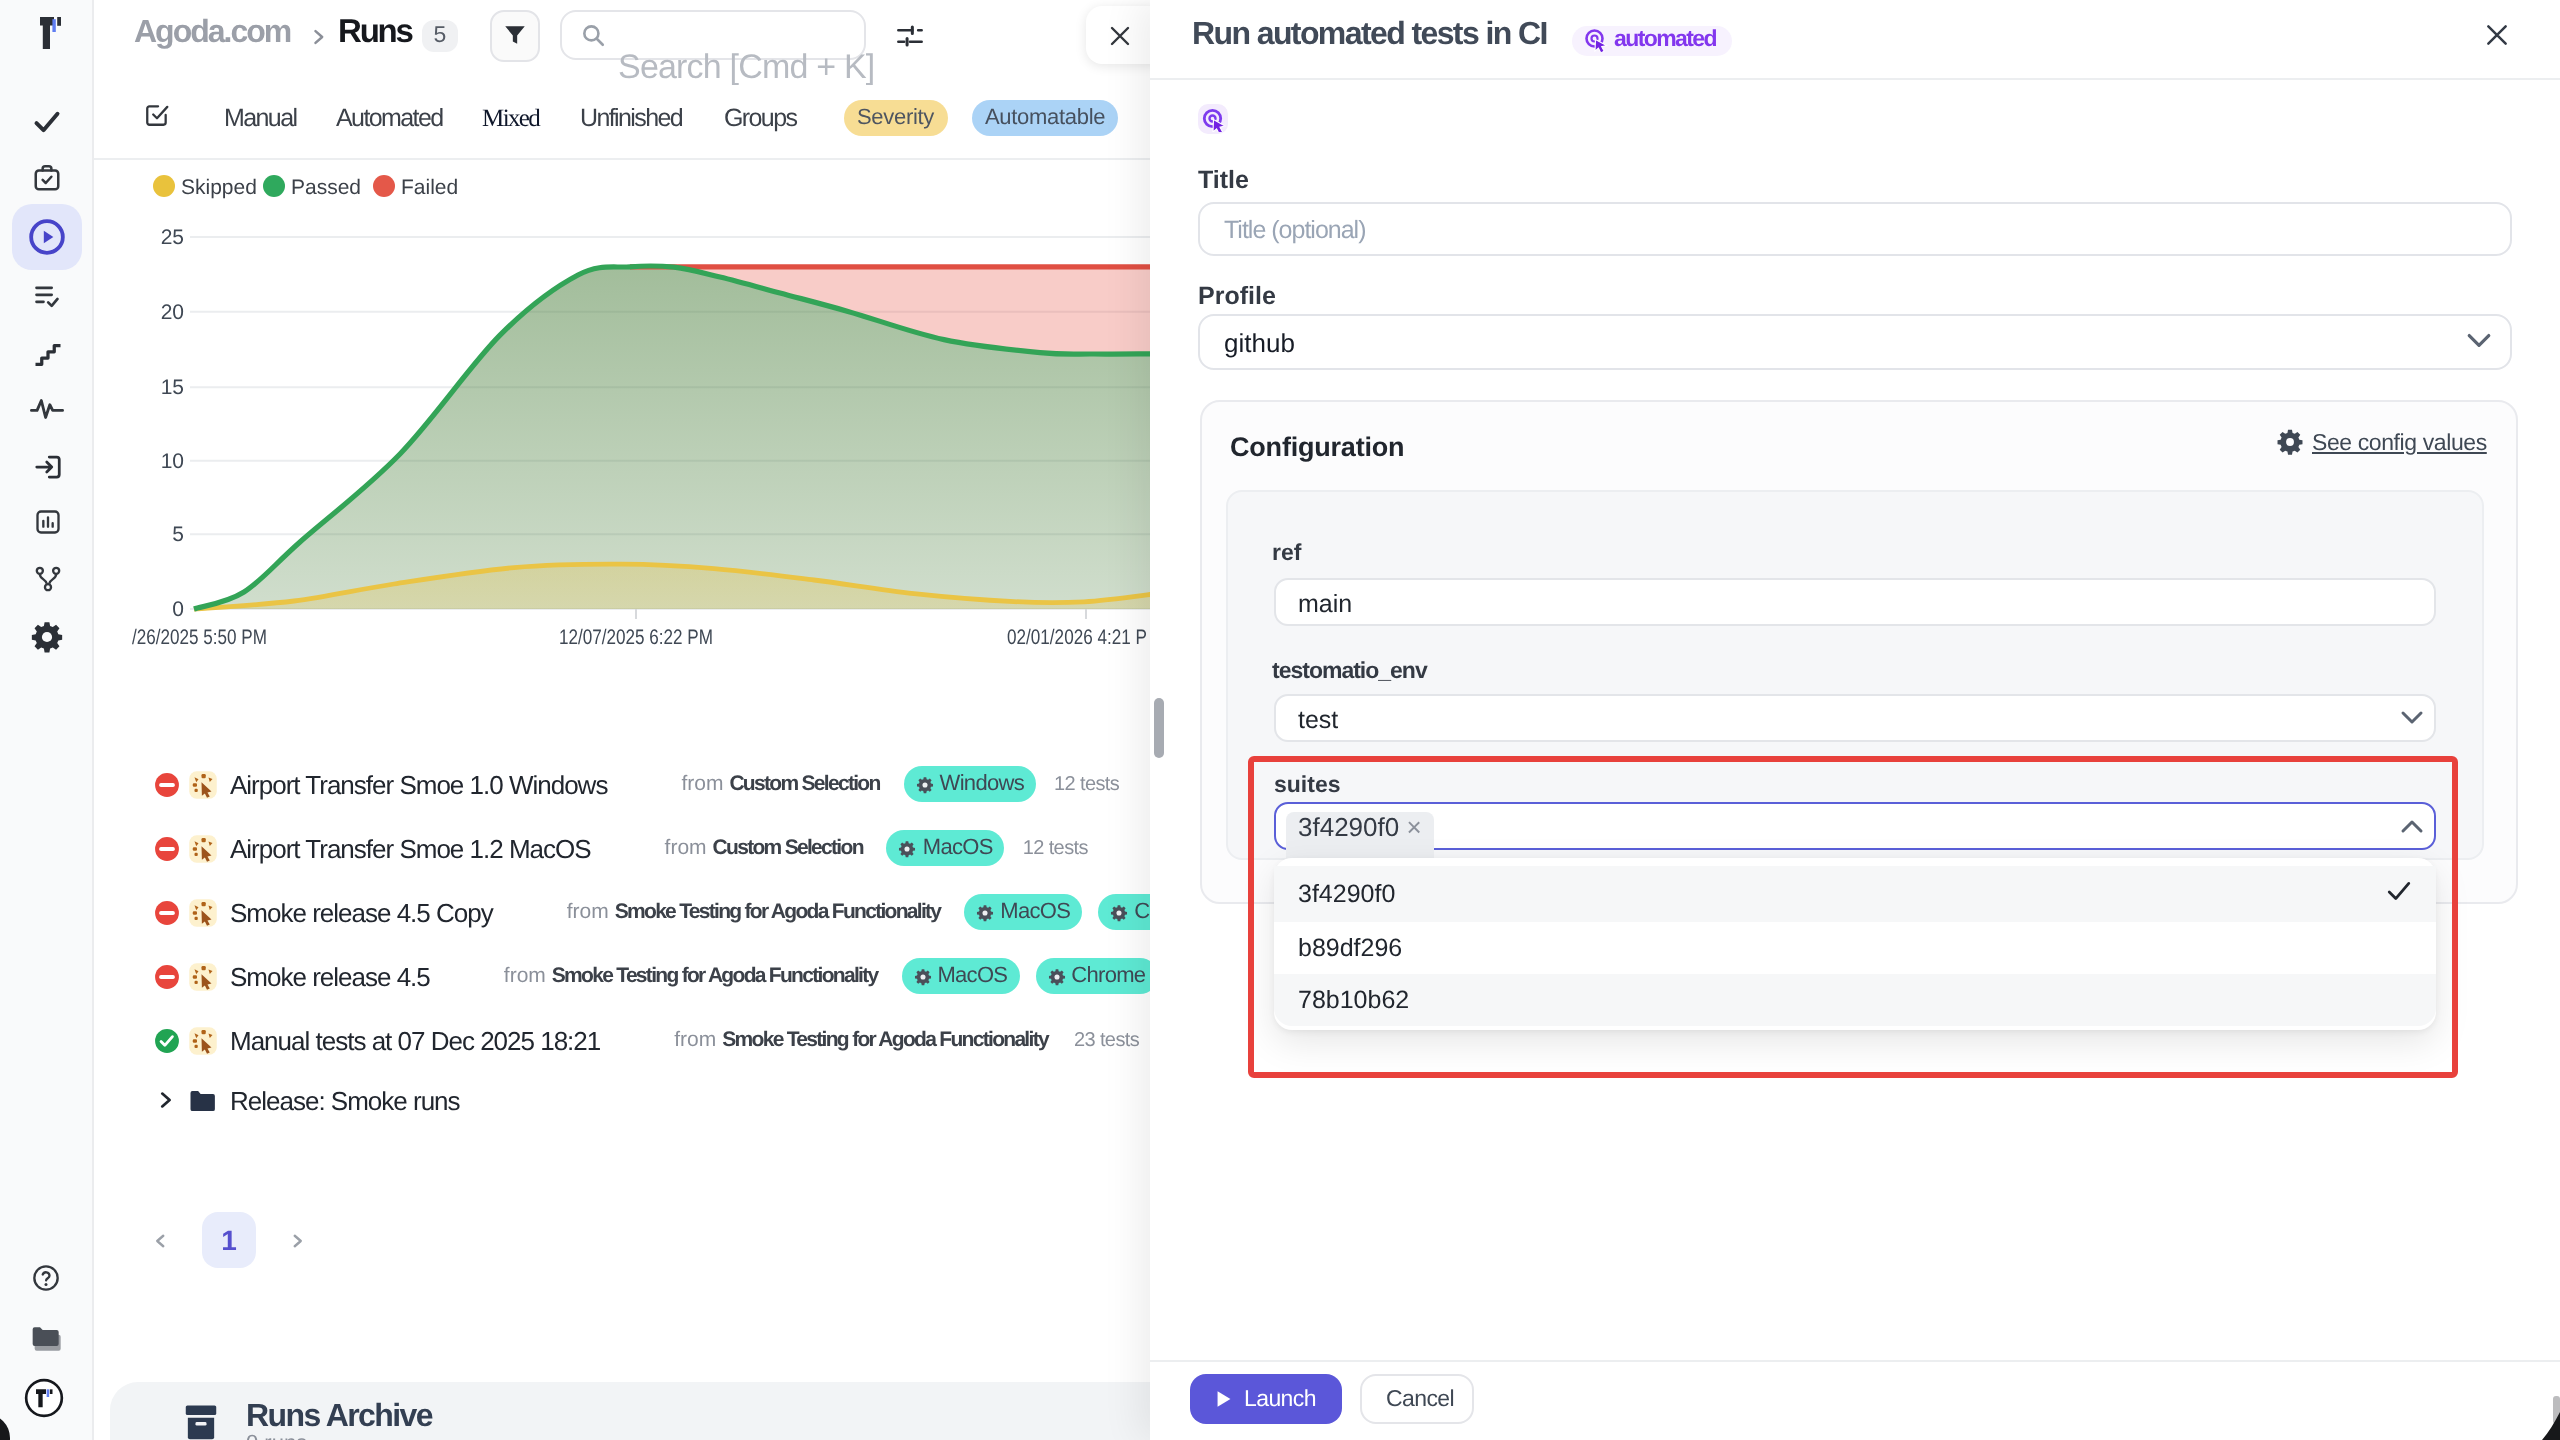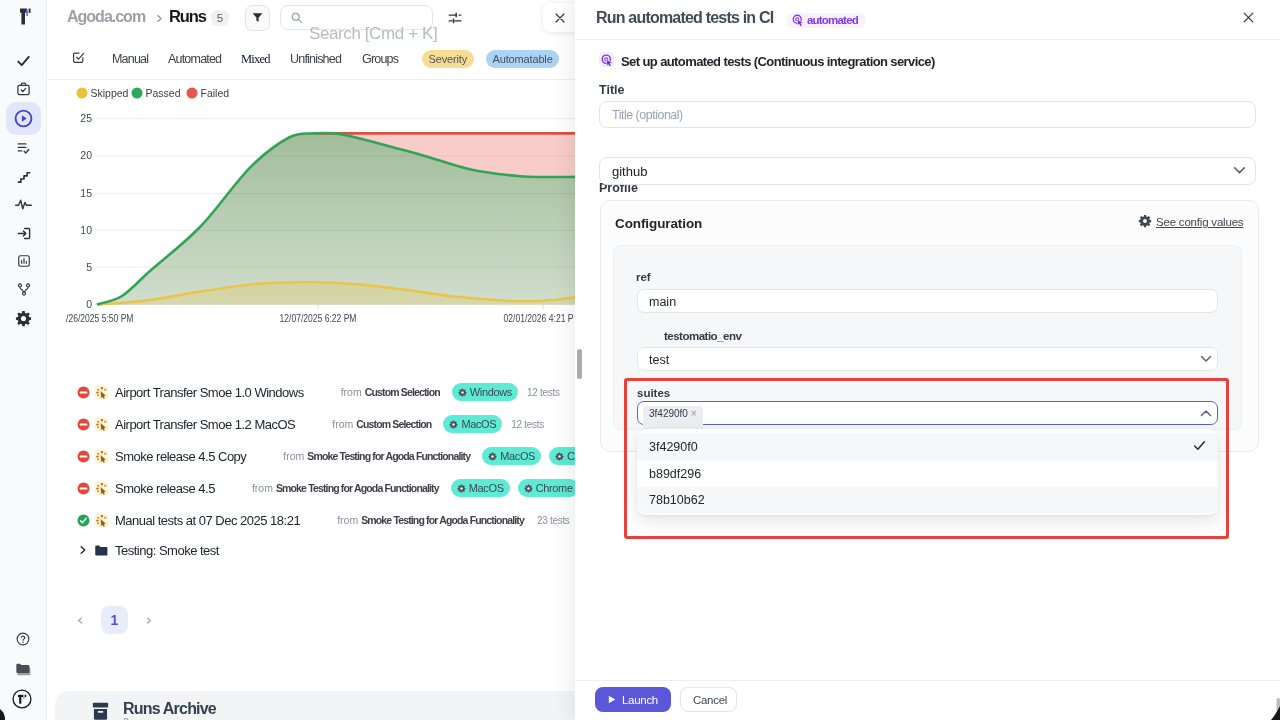--- a/index.html
+++ b/index.html
@@ -327,21 +327,21 @@
       <span class="src">Smoke Testing for Agoda Functionality</span>
     <span class="tst" style="margin-left:13px;">23 tests</span>
   </div>
   <div class="row" style="top:540px;height:20px;">
     <svg width="11" height="12" viewBox="0 0 24 24" fill="none" stroke="#21262e" stroke-width="3" stroke-linecap="round" stroke-linejoin="round" style="margin-right:6px;">
         <path d="M9 5l8 7-8 7"></path>
       </svg>
     <svg width="15" height="13" viewBox="0 0 24 20" fill="#273246" style="margin-right:6px;">
         <path d="M2 3.5A1.5 1.5 0 0 1 3.5 2h4.6l2 2.4H20a1.5 1.5 0 0 1 1.5 1.5v10.6A1.5 1.5 0 0 1 20 18H3.5A1.5 1.5 0 0 1 2 16.5z"></path>
       </svg>
-    <span class="ttl">Testing: Smoke test</span>
+    <span class="ttl">Release: Smoke runs</span>
   </div>
 </div>
 
 <div id="bottom">
   <svg class="abs" style="left:76px;top:615px;" width="9" height="11" viewBox="0 0 24 24" fill="none" stroke="#9ba0a8" stroke-width="3.2" stroke-linecap="round" stroke-linejoin="round">
       <path d="M15 5l-8 7 8 7"></path>
     </svg>
   <div class="abs" style="left:101px;top:606px;width:27px;height:28px;background:#e8ecfb;border-radius:8px;text-align:center;line-height:28px;font-size:14px;font-weight:700;color:#5650ce;">1</div>
   <svg class="abs" style="left:144px;top:615px;" width="9" height="11" viewBox="0 0 24 24" fill="none" stroke="#9ba0a8" stroke-width="3.2" stroke-linecap="round" stroke-linejoin="round">
       <path d="M9 5l8 7-8 7"></path>
@@ -371,56 +371,55 @@
       <path d="M4 4l16 16M20 4L4 20"></path>
     </svg>
   <div class="abs" style="left:0;top:39px;width:705px;height:1px;background:#eceef0;"></div>
 
   <div class="abs" style="left:24px;top:52px;width:15px;height:15px;background:#f3ebfd;border-radius:5px;"></div>
   <svg class="abs" style="left:25.5px;top:53.5px;" width="12" height="12" viewBox="0 0 24 24">
       <circle cx="10.5" cy="10.5" r="8.2" fill="none" stroke="#7d3bee" stroke-width="2.8"></circle>
       <circle cx="10.5" cy="10.5" r="3" fill="none" stroke="#7d3bee" stroke-width="2.4"></circle>
       <path d="M11.5 11.5 L23 18 l-5 1.2 2.6 4.8 -3.5 1.8 -2.5-5 -3.6 3.2z" fill="#7222e2" stroke="#fff" stroke-width="1.1"></path>
     </svg>
-  <div class="abs" style="left:46px;top:54px;font-size:13px;letter-spacing:-0.6px;font-weight:700;color:#21262e;">Set up automated tests (Continuous integration service)</div>
 
   <div class="abs" style="left:24px;top:83px;font-size:12.5px;font-weight:700;color:#343a44;">Title</div>
   <div class="abs" style="left:24px;top:101px;width:657px;height:27px;border:1px solid #e2e4e9;border-radius:8px;background:#fff;"></div>
   <div class="abs" style="left:37px;top:108px;font-size:12.5px;color:#9aa5b5;letter-spacing:-0.5px;">Title (optional)</div>
 
-  <div class="abs" style="left:24px;top:141px;font-size:12.5px;font-weight:700;color:#343a44;margin-top:40px;">Profile</div>
+  <div class="abs" style="left:24px;top:141px;font-size:12.5px;font-weight:700;color:#343a44;">Profile</div>
   <div class="abs" style="left:24px;top:157px;width:657px;height:28px;border:1px solid #e2e4e9;border-radius:8px;background:#fff;"></div>
   <div class="abs" style="left:37px;top:164px;font-size:13px;color:#171c26;">github</div>
   <svg class="abs" style="left:658px;top:166px;" width="13" height="9" viewBox="0 0 24 14" fill="none" stroke="#5b6472" stroke-width="3" stroke-linecap="round" stroke-linejoin="round">
       <path d="M3 2l9 9 9-9"></path>
     </svg>
 
   <div class="abs" style="left:25px;top:200px;width:659px;height:252px;border:1px solid #e9eaee;border-radius:10px;background:#fcfcfd;"></div>
   <div class="abs" style="left:40px;top:216px;font-size:13.5px;font-weight:700;color:#21262e;letter-spacing:-0.1px;">Configuration</div>
   <svg class="abs" style="left:563px;top:213.5px;" width="14" height="14" viewBox="0 0 24 24" fill="#3f4854">
       <path d="M10.3 1.5h3.4l.5 2.7 1.9.8 2.3-1.6 2.4 2.4-1.6 2.3.8 1.9 2.7.5v3.4l-2.7.5-.8 1.9 1.6 2.3-2.4 2.4-2.3-1.6-1.9.8-.5 2.7h-3.4l-.5-2.7-1.9-.8-2.3 1.6-2.4-2.4 1.6-2.3-.8-1.9-2.7-.5v-3.4l2.7-.5.8-1.9-1.6-2.3 2.4-2.4 2.3 1.6 1.9-.8z"></path>
       <circle cx="12" cy="12" r="3.4" fill="#fcfcfd"></circle>
     </svg>
   <div class="abs" style="left:581px;top:216px;font-size:11.5px;letter-spacing:-0.2px;color:#3f4854;text-decoration:underline;">See config values</div>
   <div class="abs" style="left:38px;top:245px;width:629px;height:185px;background:#f6f7f9;border:1px solid #eceef1;border-radius:8px;"></div>
 
   <div class="abs" style="left:61px;top:271px;font-size:11.5px;font-weight:700;color:#343a44;">ref</div>
   <div class="abs" style="left:62px;top:289px;width:581px;height:24px;border:1px solid #e3e5e9;border-radius:7px;background:#fff;"></div>
   <div class="abs" style="left:74px;top:295px;font-size:12.5px;color:#21262e;">main</div>
 
-  <div class="abs" style="left:61px;top:330px;font-size:11.5px;letter-spacing:-0.5px;font-weight:700;color:#343a44;margin-left:28px;">testomatio_env</div>
+  <div class="abs" style="left:61px;top:330px;font-size:11.5px;letter-spacing:-0.5px;font-weight:700;color:#343a44;">testomatio_env</div>
   <div class="abs" style="left:62px;top:347px;width:581px;height:24px;border:1px solid #e3e5e9;border-radius:7px;background:#fff;"></div>
   <div class="abs" style="left:74px;top:353px;font-size:12.5px;color:#21262e;">test</div>
   <svg class="abs" style="left:625px;top:355px;" width="12" height="8" viewBox="0 0 24 14" fill="none" stroke="#5b6472" stroke-width="3" stroke-linecap="round" stroke-linejoin="round">
       <path d="M3 2l9 9 9-9"></path>
     </svg>
 
   <div class="abs" style="left:62px;top:387px;font-size:11.5px;font-weight:700;color:#343a44;">suites</div>
   <div class="abs" style="left:62px;top:401px;width:581px;height:24px;border:1.6px solid #5a5fd8;border-radius:7px;background:#fff;"></div>
-  <div class="abs" style="left:68px;top:405.5px;height:28px;background:#eceef1;border-radius:4px;padding:0 6px;font-size:10px;line-height:15px;color:#343a44;">3f4290f0 <span style="color:#8b909a;">×</span></div>
+  <div class="abs" style="left:68px;top:405.5px;height:28px;background:#eceef1;border-radius:4px;padding:0 6px;font-size:13px;line-height:15px;color:#343a44;">3f4290f0 <span style="color:#8b909a;">×</span></div>
   <svg class="abs" style="left:625px;top:409px;" width="12" height="8" viewBox="0 0 24 14" fill="none" stroke="#5b6472" stroke-width="3" stroke-linecap="round" stroke-linejoin="round">
       <path d="M3 12l9-9 9 9"></path>
     </svg>
 
   <div class="abs" style="left:62px;top:429px;width:581px;height:86px;background:#fff;border-radius:9px;box-shadow:0 6px 18px rgba(0,0,0,0.10),0 1px 3px rgba(0,0,0,0.06);"></div>
   <div class="abs" style="left:62px;top:433px;width:581px;height:28px;background:#f6f7f8;"></div>
   <div class="abs" style="left:74px;top:440px;font-size:12.5px;color:#21262e;">3f4290f0</div>
   <svg class="abs" style="left:617px;top:439px;" width="15" height="13" viewBox="0 0 24 24" fill="none" stroke="#21262e" stroke-width="2.6" stroke-linecap="round" stroke-linejoin="round">
       <path d="M3 13l6 6 12-14"></path>
     </svg>

